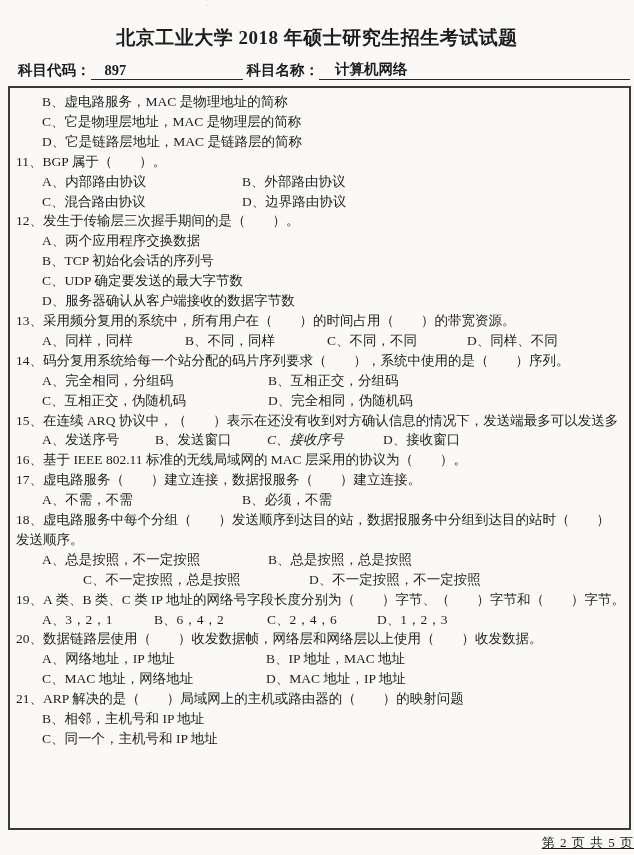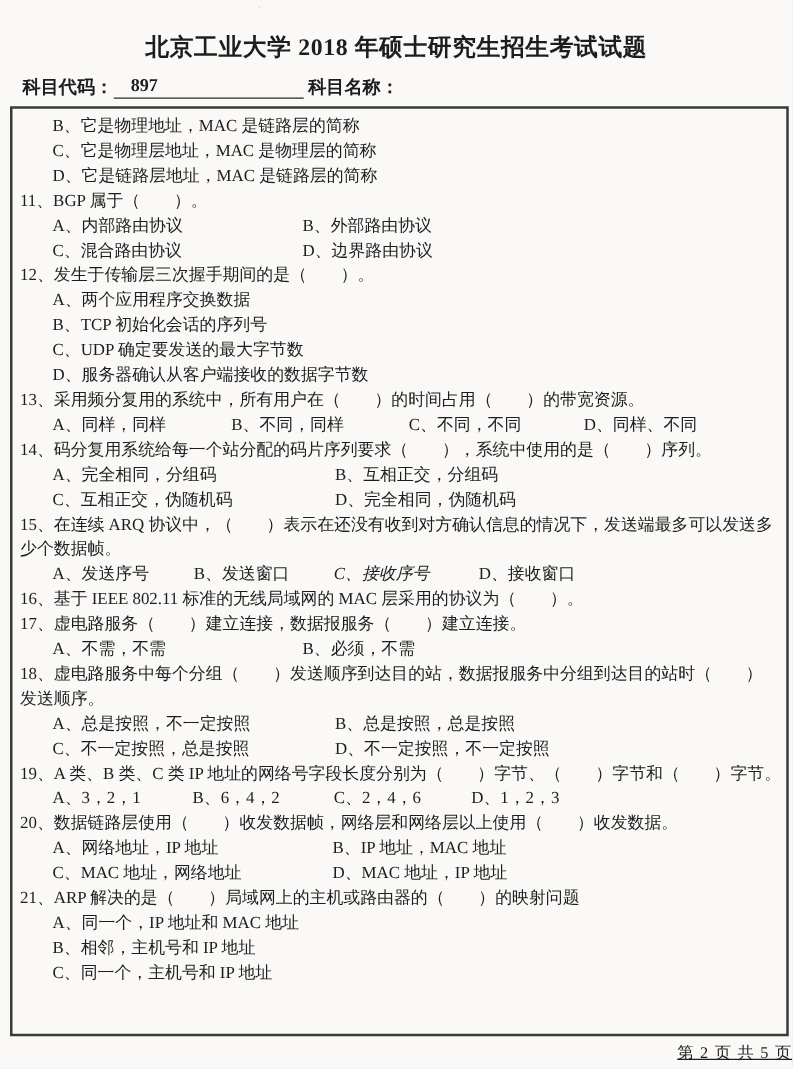--- a/index.html
+++ b/index.html
@@ -79,58 +79,57 @@
 
   <span class="scan-artifact artifact-1">〜᷍</span>
   <span class="scan-artifact artifact-2">᷉</span>
 
   <div class="title">北京工业大学 2018 年硕士研究生招生考试试题</div>
 
   <div class="subject-row">
     <span class="subject-label">科目代码：</span>
     <span class="subject-field-code">897</span>
     <span class="subject-label subject-name-label">科目名称：</span>
+    <span class="subject-field-name">计算机网络</span>
   </div>
 
   <div class="question-box">
 
     <div>
-        <div class="line option"><span class="seg">B、它是物理地址，MAC 是链路层的简称</span></div>
+        <div class="line option"><span class="seg">B、虚电路服务，MAC 是物理地址的简称</span></div>
         <div class="line option"><span class="seg">C、它是物理层地址，MAC 是物理层的简称</span></div>
         <div class="line option"><span class="seg">D、它是链路层地址，MAC 是链路层的简称</span></div>
         <div class="line question"><span class="seg">11、BGP 属于（　　）。</span></div>
         <div class="line options"><span class="seg" style="width: 200px;">A、内部路由协议</span><span class="seg">B、外部路由协议</span></div>
         <div class="line options"><span class="seg" style="width: 200px;">C、混合路由协议</span><span class="seg">D、边界路由协议</span></div>
         <div class="line question"><span class="seg">12、发生于传输层三次握手期间的是（　　）。</span></div>
         <div class="line option"><span class="seg">A、两个应用程序交换数据</span></div>
         <div class="line option"><span class="seg">B、TCP 初始化会话的序列号</span></div>
         <div class="line option"><span class="seg">C、UDP 确定要发送的最大字节数</span></div>
         <div class="line option"><span class="seg">D、服务器确认从客户端接收的数据字节数</span></div>
         <div class="line question"><span class="seg">13、采用频分复用的系统中，所有用户在（　　）的时间占用（　　）的带宽资源。</span></div>
         <div class="line options"><span class="seg" style="width: 143px;">A、同样，同样</span><span class="seg" style="width: 142px;">B、不同，同样</span><span class="seg" style="width: 140px;">C、不同，不同</span><span class="seg">D、同样、不同</span></div>
         <div class="line question"><span class="seg">14、码分复用系统给每一个站分配的码片序列要求（　　），系统中使用的是（　　）序列。</span></div>
         <div class="line options"><span class="seg" style="width: 226px;">A、完全相同，分组码</span><span class="seg">B、互相正交，分组码</span></div>
         <div class="line options"><span class="seg" style="width: 226px;">C、互相正交，伪随机码</span><span class="seg">D、完全相同，伪随机码</span></div>
         <div class="line question"><span class="seg">15、在连续 ARQ 协议中，（　　）表示在还没有收到对方确认信息的情况下，发送端最多可以发送多</span></div>
-        <div class="line continuation"><span class="seg">少个数据帧。</span></div>
         <div class="line options"><span class="seg" style="width: 113px;">A、发送序号</span><span class="seg" style="width: 112px;">B、发送窗口</span><span class="seg" style="width: 116px; font-style: italic;">C、接收序号</span><span class="seg">D、接收窗口</span></div>
         <div class="line question"><span class="seg">16、基于 IEEE 802.11 标准的无线局域网的 MAC 层采用的协议为（　　）。</span></div>
         <div class="line question"><span class="seg">17、虚电路服务（　　）建立连接，数据报服务（　　）建立连接。</span></div>
         <div class="line options"><span class="seg" style="width: 200px;">A、不需，不需</span><span class="seg">B、必须，不需</span></div>
         <div class="line question"><span class="seg">18、虚电路服务中每个分组（　　）发送顺序到达目的站，数据报服务中分组到达目的站时（　　）</span></div>
         <div class="line continuation"><span class="seg">发送顺序。</span></div>
         <div class="line options"><span class="seg" style="width: 226px;">A、总是按照，不一定按照</span><span class="seg">B、总是按照，总是按照</span></div>
-        <div class="line options"><span class="seg" style="width: 226px;">C、不一定按照，总是按照</span><span class="seg">D、不一定按照，不一定按照</span></div>
+        <div class="line options"><span class="seg" style="width: 226px; margin-left: 41px;">C、不一定按照，总是按照</span><span class="seg">D、不一定按照，不一定按照</span></div>
         <div class="line question"><span class="seg">19、A 类、B 类、C 类 IP 地址的网络号字段长度分别为（　　）字节、（　　）字节和（　　）字节。</span></div>
         <div class="line options"><span class="seg" style="width: 112px;">A、3，2，1</span><span class="seg" style="width: 113px;">B、6，4，2</span><span class="seg" style="width: 110px;">C、2，4，6</span><span class="seg">D、1，2，3</span></div>
         <div class="line question"><span class="seg">20、数据链路层使用（　　）收发数据帧，网络层和网络层以上使用（　　）收发数据。</span></div>
         <div class="line options"><span class="seg" style="width: 224px;">A、网络地址，IP 地址</span><span class="seg">B、IP 地址，MAC 地址</span></div>
         <div class="line options"><span class="seg" style="width: 224px;">C、MAC 地址，网络地址</span><span class="seg">D、MAC 地址，IP 地址</span></div>
         <div class="line question"><span class="seg">21、ARP 解决的是（　　）局域网上的主机或路由器的（　　）的映射问题</span></div>
-        <div class="line option"><span class="seg">A、同一个，IP 地址和 MAC 地址</span></div>
         <div class="line option"><span class="seg">B、相邻，主机号和 IP 地址</span></div>
         <div class="line option"><span class="seg">C、同一个，主机号和 IP 地址</span></div>
       </div>
   </div>
 
   <div class="footer">第 2 页 共 5 页</div>
 
 </div>
 
 </body></html>

